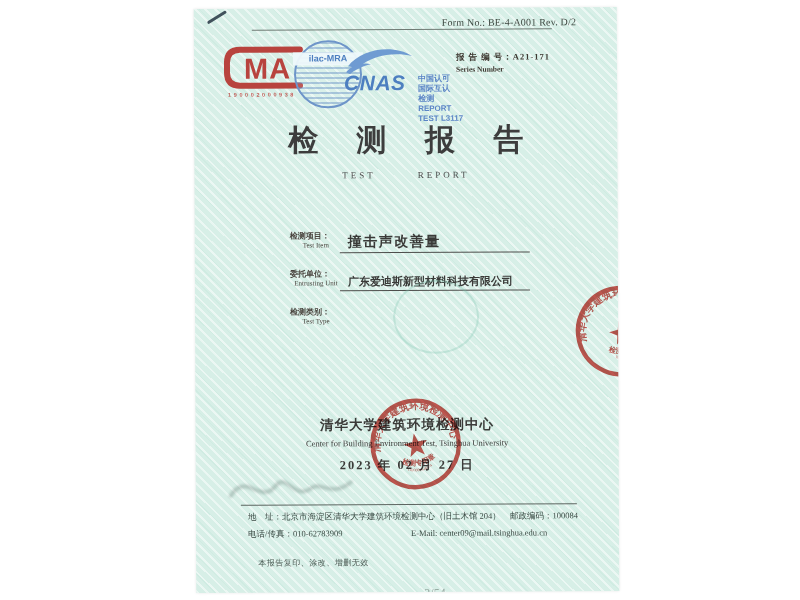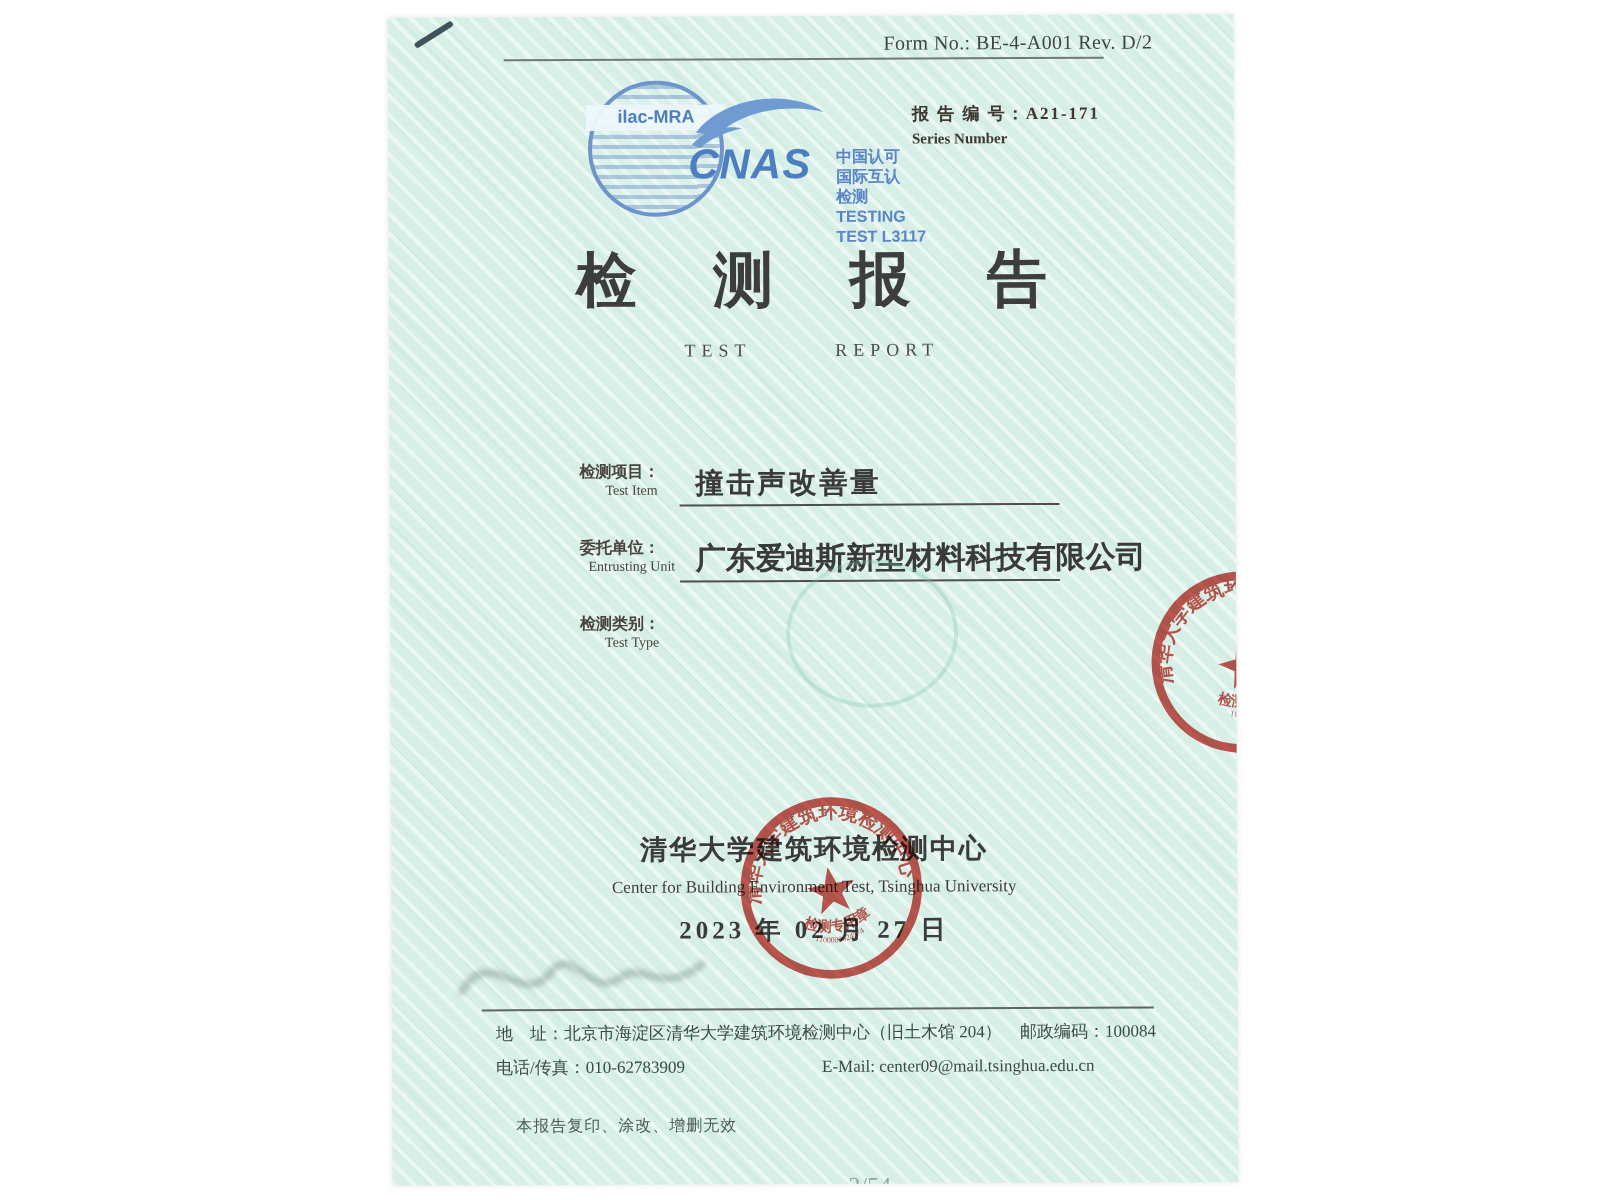--- a/index.html
+++ b/index.html
@@ -50,21 +50,21 @@
   
   .field-label{left:95px;width:52px;font-size:8px;font-weight:600;color:#49443e;white-space:nowrap;}
   .field-label-en{left:95px;width:52px;font-size:7px;color:#49443e;text-align:center;white-space:nowrap;}
   .field-line{left:145px;width:190px;border-bottom:1px solid #4e4e4c;height:17px;}
   .field-value{padding-left:8px;font-weight:600;color:#3a3a38;white-space:nowrap;
         font-family:"DejaVu Sans","Liberation Sans",sans-serif;position:absolute;bottom:1px;}
   .f1l{top:222px;} .f1e{top:233px;} .f1u{top:227px;}
   .f2l{top:260px;} .f2e{top:271px;} .f2u{top:265px;}
   .f3l{top:298px;} .f3e{top:309px;} .f3u{top:303px;}
   .v-lg{font-size:14px;letter-spacing:1.5px;}
-  .v-md{font-size:15px;letter-spacing:0px;}
+  .v-md{font-size:11px;letter-spacing:0px;}
   .v-sm{font-size:12px;letter-spacing:1px;}
 
   .ghost-ring{left:198px;top:272px;width:82px;height:70px;border:2px solid rgba(125,195,175,.30);
         border-radius:50%;}
   .ghost-sig{left:30px;top:452px;width:130px;height:50px;opacity:.30;filter:blur(1px);}
 
   .issuer-cn{left:0;top:408px;width:100%;text-align:center;font-size:13.5px;font-weight:700;
         color:#3b3b39;letter-spacing:1px;}
   .issuer-en{left:0;top:430px;width:100%;text-align:center;font-size:8.5px;color:#3d3d3b;}
   .issuer-date{left:0;top:449px;width:100%;text-align:center;font-size:12.5px;font-weight:700;
@@ -85,38 +85,45 @@
 </head>
 <body>
 
 <div class="page">
 
   <div class="abs pen-mark"></div>
 
   <div class="abs form-no">Form No.: BE-4-A001    Rev. D/2</div>
   <div class="abs top-rule"></div>
 
+  <div class="abs cma">
+    <svg width="88" height="46" viewBox="0 0 88 46">
+      <path d="M 78,5 H 18 Q 5,5 5,18 V 28 Q 5,41 18,41 H 78" fill="none" stroke="#b8433e" stroke-width="6" stroke-linecap="round"></path>
+      <text x="22" y="34" font-family="Liberation Sans, sans-serif" font-weight="bold" font-size="29" fill="#b8433e" letter-spacing="1">MA</text>
+    </svg>
+    <div class="cma-number">190002000938</div>
+  </div>
 
   <div class="abs ilac">
     <div class="ilac-band">ilac-MRA</div>
   </div>
 
   <div class="abs cnas">
     <svg width="72" height="30" viewBox="0 0 72 30" style="position:absolute;left:0;top:0;">
       <path d="M 4,22 C 18,4 50,0 68,12 C 52,8 28,10 14,24 Z" fill="#6f9bd2"></path>
       <path d="M 2,28 C 8,21 18,18 27,20 C 18,22 10,26 6,30 Z" fill="#6f9bd2"></path>
     </svg>
     <div class="cnas-word">CNAS</div>
   </div>
 
   <div class="abs cnas-text">
     <div>中国认可</div>
     <div>国际互认</div>
     <div>检测</div>
-    <div>TESTING</div>
+    <div>REPORT</div>
     <div>TEST L3117</div>
   </div>
 
   <div class="abs report-no">报 告 编 号：A21-171</div>
   <div class="abs report-no-en">Series Number</div>
 
   <div class="abs title">检 测 报 告</div>
   <div class="abs subtitle">TEST        REPORT</div>
 
   <div class="abs field-label f1l">检测项目：</div>

